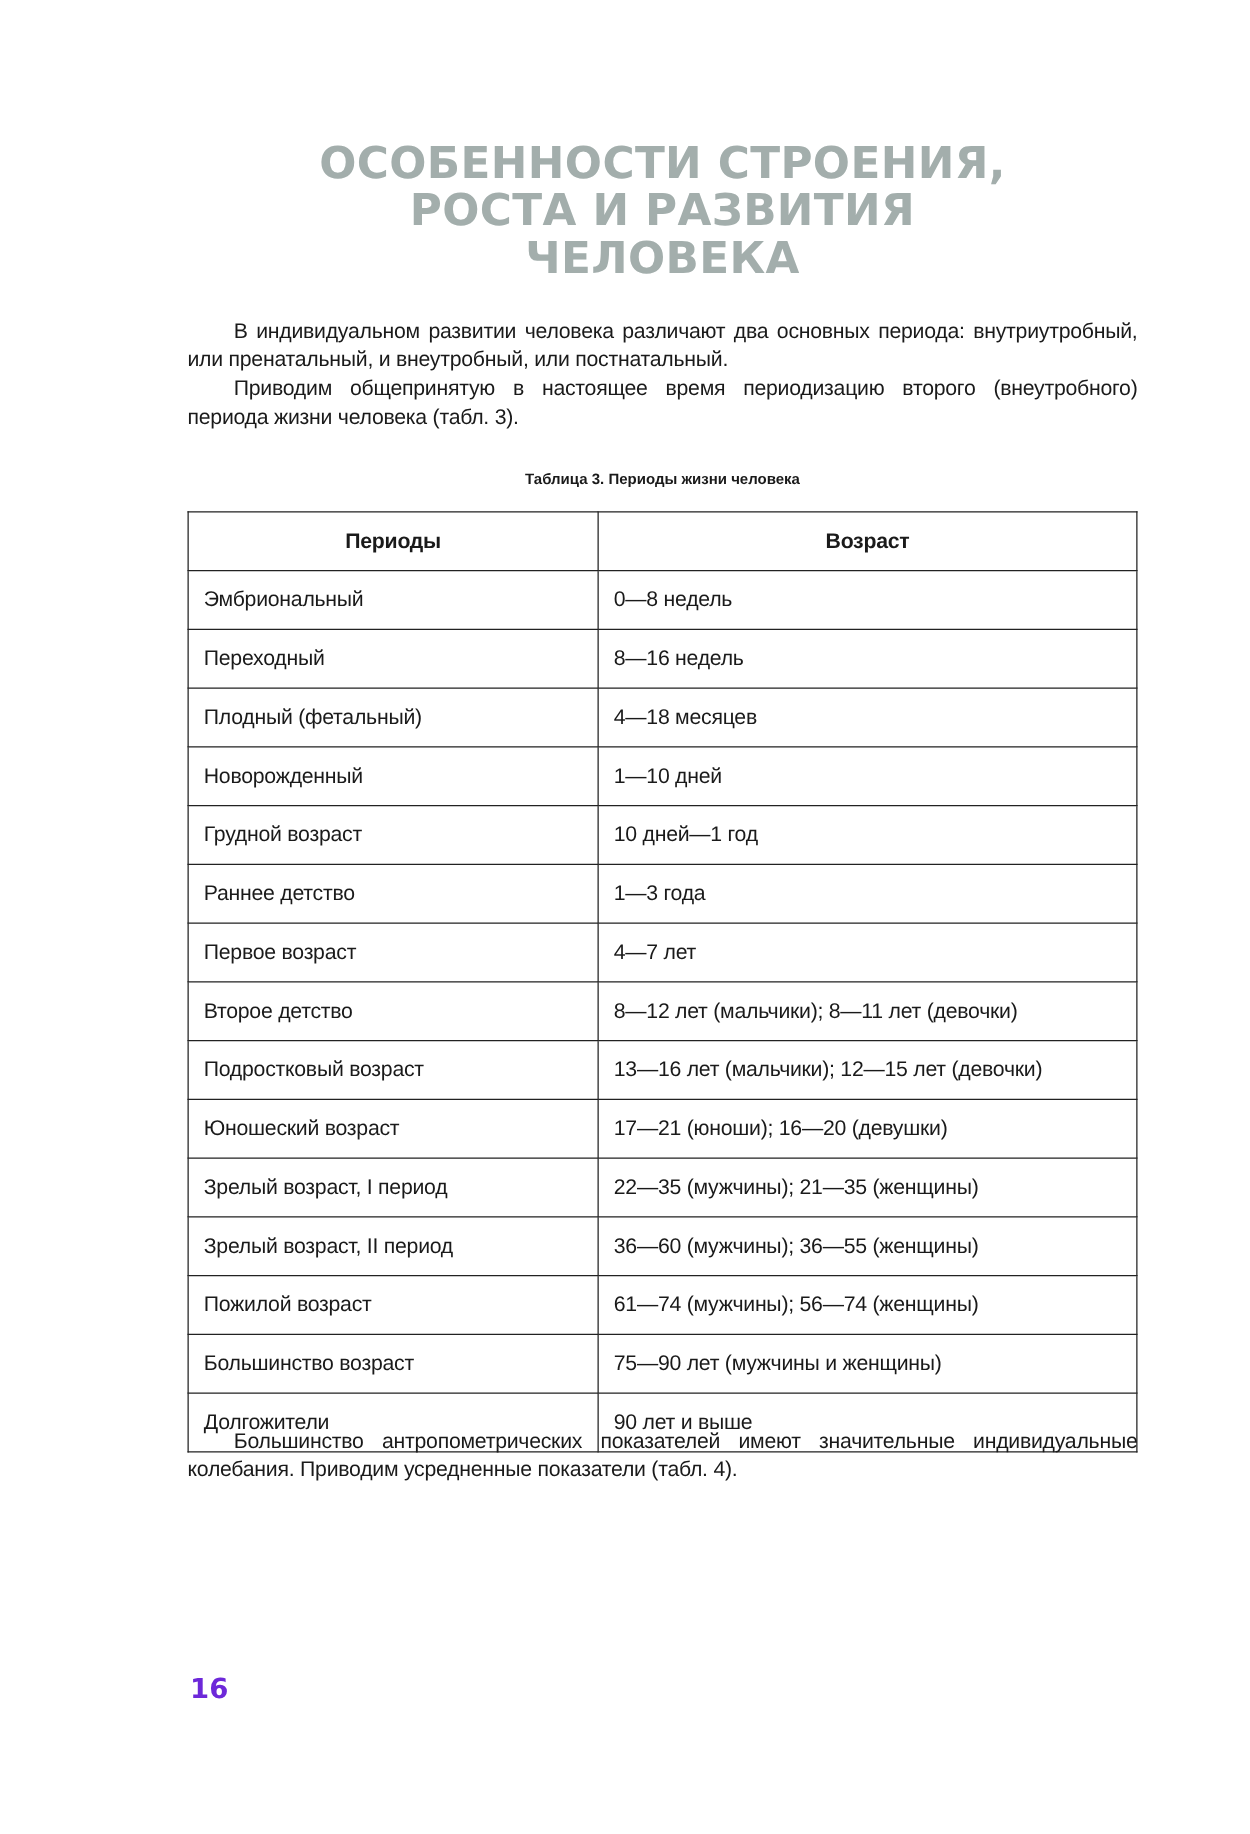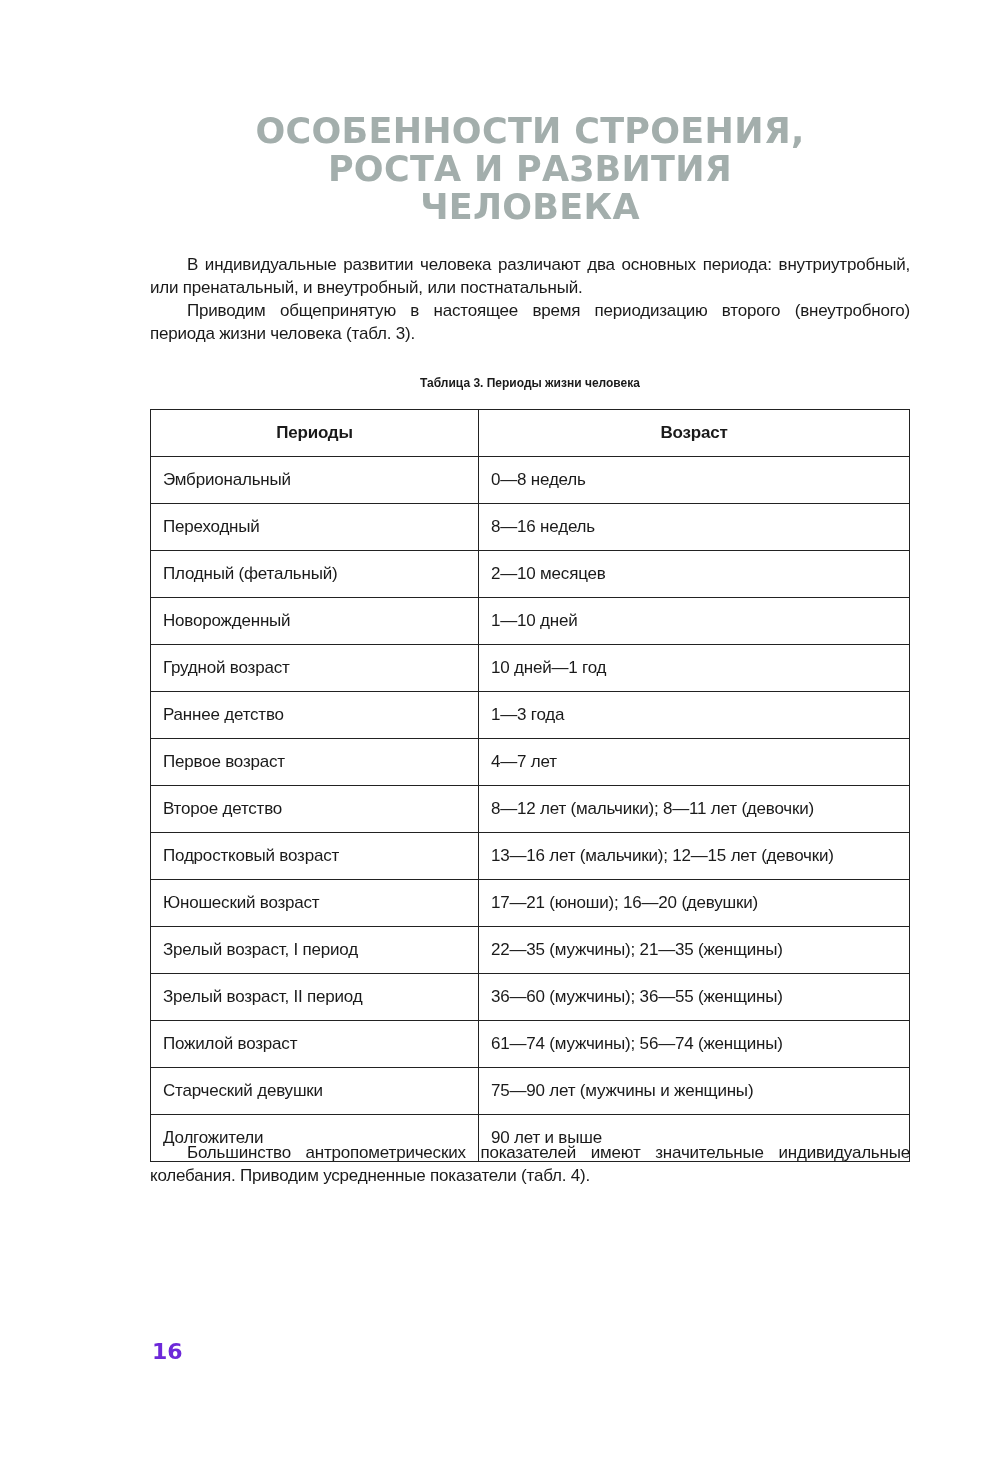--- a/index.html
+++ b/index.html
@@ -89,21 +89,21 @@
 </head>
 <body>
 
 <div class="title">
   <div>ОСОБЕННОСТИ СТРОЕНИЯ,</div>
   <div>РОСТА И РАЗВИТИЯ</div>
   <div>ЧЕЛОВЕКА</div>
 </div>
 
 <div class="para intro">
-  <p>В индивидуальные развитии человека различают два основных периода: внутриутробный, или пренатальный, и внеутробный, или постнатальный.</p>
+  <p>В индивидуальном развитии человека различают два основных периода: внутриутробный, или пренатальный, и внеутробный, или постнатальный.</p>
   <p>Приводим общепринятую в настоящее время периодизацию второго (внеутробного) периода жизни человека (табл. 3).</p>
 </div>
 
 <div class="caption">Таблица 3. Периоды жизни человека</div>
 
 <table class="periods">
   <thead>
     <tr>
       <th class="col1">Периоды</th>
       <th>Возраст</th>
@@ -113,21 +113,21 @@
       <tr>
         <td class="col1">Эмбриональный</td>
         <td>0—8 недель</td>
       </tr>
       <tr>
         <td class="col1">Переходный</td>
         <td>8—16 недель</td>
       </tr>
       <tr>
         <td class="col1">Плодный (фетальный)</td>
-        <td>2—10 месяцев</td>
+        <td>4—18 месяцев</td>
       </tr>
       <tr>
         <td class="col1">Новорожденный</td>
         <td>1—10 дней</td>
       </tr>
       <tr>
         <td class="col1">Грудной возраст</td>
         <td>10 дней—1 год</td>
       </tr>
       <tr>
@@ -156,21 +156,21 @@
       </tr>
       <tr>
         <td class="col1">Зрелый возраст, II период</td>
         <td>36—60 (мужчины); 36—55 (женщины)</td>
       </tr>
       <tr>
         <td class="col1">Пожилой возраст</td>
         <td>61—74 (мужчины); 56—74 (женщины)</td>
       </tr>
       <tr>
-        <td class="col1">Старческий девушки</td>
+        <td class="col1">Большинство возраст</td>
         <td>75—90 лет (мужчины и женщины)</td>
       </tr>
       <tr>
         <td class="col1">Долгожители</td>
         <td>90 лет и выше</td>
       </tr>
     </tbody>
 </table>
 
 <div class="para outro">

